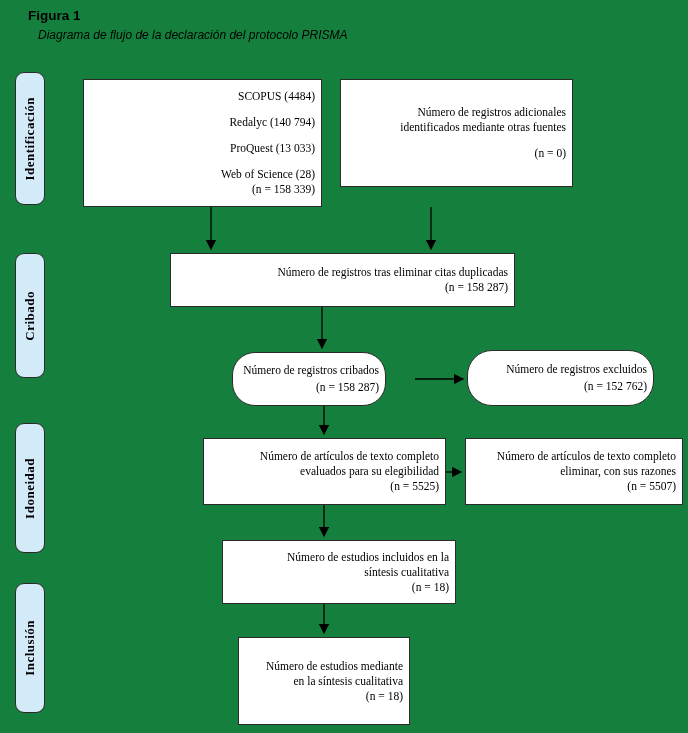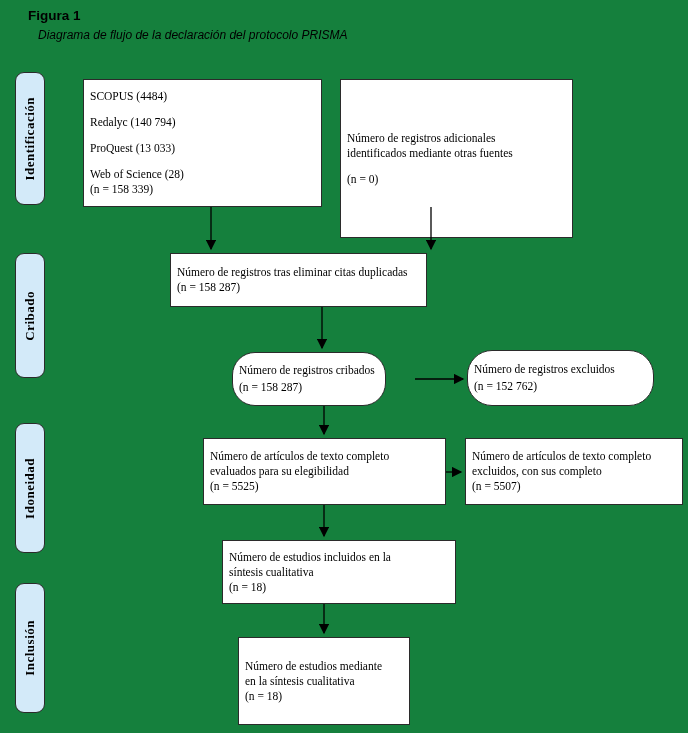--- a/index.html
+++ b/index.html
@@ -46,21 +46,21 @@
     font-size: 13px;
     letter-spacing: 0.5px;
     white-space: nowrap;
   }
   .node {
     position: absolute;
     background: #ffffff;
     border: 1px solid #2b2b2b;
     display: flex;
     flex-direction: column;
-    align-items: flex-start;
+    align-items: flex-end;
     justify-content: center;
     text-align: center;
     font-size: 11.5px;
     line-height: 15px;
     padding: 4px 6px;
   }
   .node .gap { margin-bottom: 11px; }
   .node .nline { margin-top: 2px; }
   .arrows {
     position: absolute;
@@ -91,27 +91,27 @@
   </div>
 
   <div class="node" style="left:83px;top:79px;width:239px;height:128px;">
     <div class="gap">SCOPUS (4484)</div>
     <div class="gap">Redalyc (140 794)</div>
     <div class="gap">ProQuest (13 033)</div>
     <div>Web of Science (28)</div>
     <div>(n = 158 339)</div>
   </div>
 
-  <div class="node" style="left:340px;top:79px;width:233px;height:159px;">
+  <div class="node" style="left:340px;top:79px;width:233px;height:108px;">
     <div>Número de registros adicionales</div>
     <div class="gap">identificados mediante otras fuentes</div>
     <div>(n = 0)</div>
   </div>
 
-  <div class="node" style="left:170px;top:253px;width:257px;height:54px;">
+  <div class="node" style="left:170px;top:253px;width:345px;height:54px;">
     <div>Número de registros tras eliminar citas duplicadas</div>
     <div>(n = 158 287)</div>
   </div>
 
   <div class="node" style="left:232px;top:352px;width:154px;height:54px;border-radius:23px;">
     <div>Número de registros cribados</div>
     <div class="nline">(n = 158 287)</div>
   </div>
 
   <div class="node" style="left:467px;top:350px;width:187px;height:56px;border-radius:25px;">
@@ -120,21 +120,21 @@
   </div>
 
   <div class="node" style="left:203px;top:438px;width:243px;height:67px;">
     <div>Número de artículos de texto completo</div>
     <div>evaluados para su elegibilidad</div>
     <div>(n = 5525)</div>
   </div>
 
   <div class="node" style="left:465px;top:438px;width:218px;height:67px;">
     <div>Número de artículos de texto completo</div>
-    <div>excluidos, con sus completo</div>
+    <div>eliminar, con sus razones</div>
     <div>(n = 5507)</div>
   </div>
 
   <div class="node" style="left:222px;top:540px;width:234px;height:64px;">
     <div>Número de estudios incluidos en la</div>
     <div>síntesis cualitativa</div>
     <div>(n = 18)</div>
   </div>
 
   <div class="node" style="left:238px;top:637px;width:172px;height:88px;">

